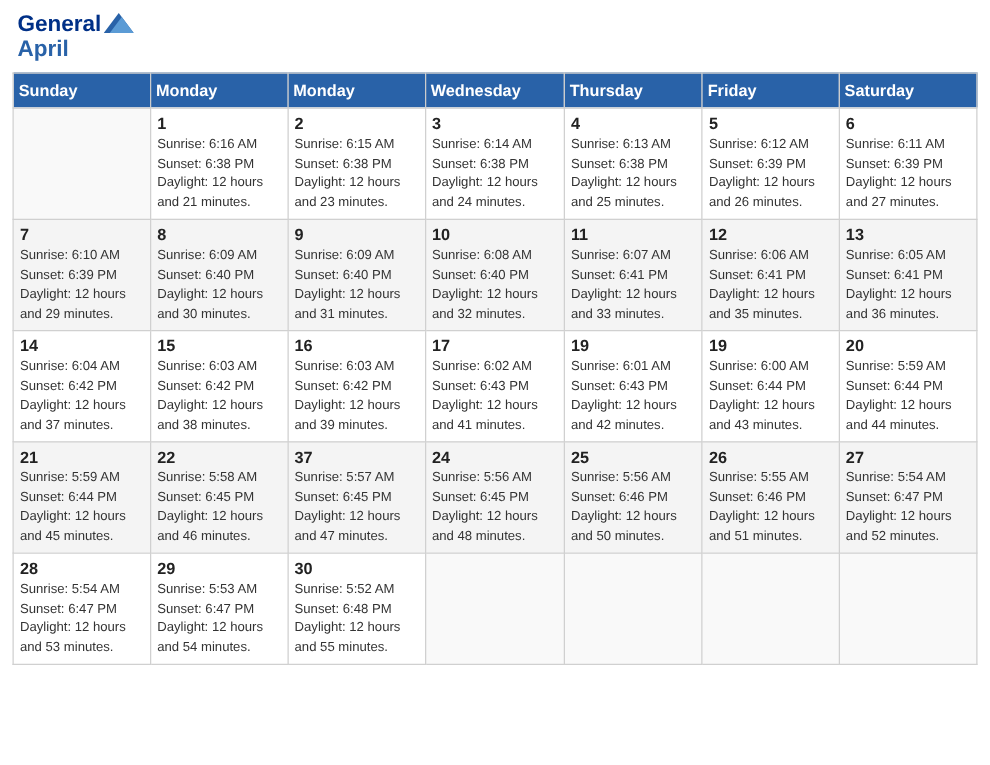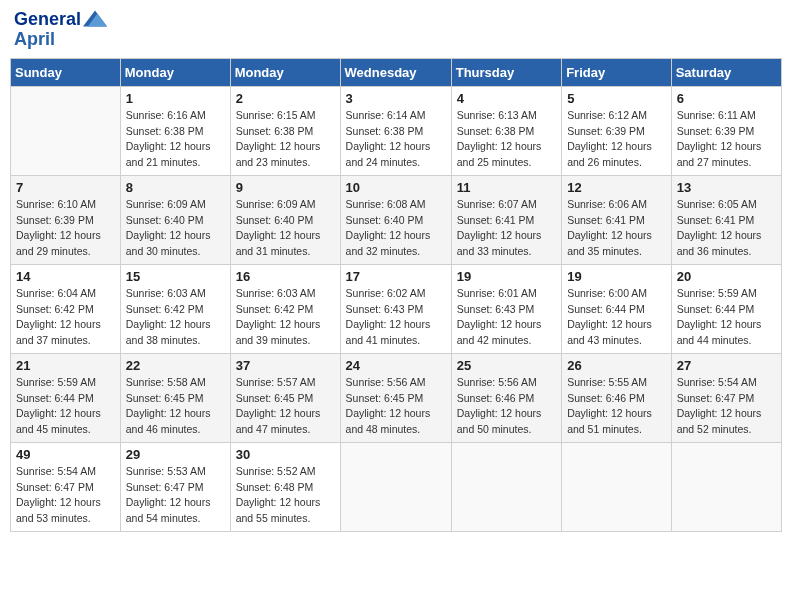--- a/index.html
+++ b/index.html
@@ -230,21 +230,21 @@
           <div class="day-number">26</div>
           <div class="day-info">Sunrise: 5:55 AM<br>Sunset: 6:46 PM<br>Daylight: 12 hours<br>and 51 minutes.</div>
         </td>
         <td>
           <div class="day-number">27</div>
           <div class="day-info">Sunrise: 5:54 AM<br>Sunset: 6:47 PM<br>Daylight: 12 hours<br>and 52 minutes.</div>
         </td>
       </tr>
       <tr>
         <td>
-          <div class="day-number">49</div>
+          <div class="day-number">28</div>
           <div class="day-info">Sunrise: 5:54 AM<br>Sunset: 6:47 PM<br>Daylight: 12 hours<br>and 53 minutes.</div>
         </td>
         <td>
           <div class="day-number">29</div>
           <div class="day-info">Sunrise: 5:53 AM<br>Sunset: 6:47 PM<br>Daylight: 12 hours<br>and 54 minutes.</div>
         </td>
         <td>
           <div class="day-number">30</div>
           <div class="day-info">Sunrise: 5:52 AM<br>Sunset: 6:48 PM<br>Daylight: 12 hours<br>and 55 minutes.</div>
         </td>

